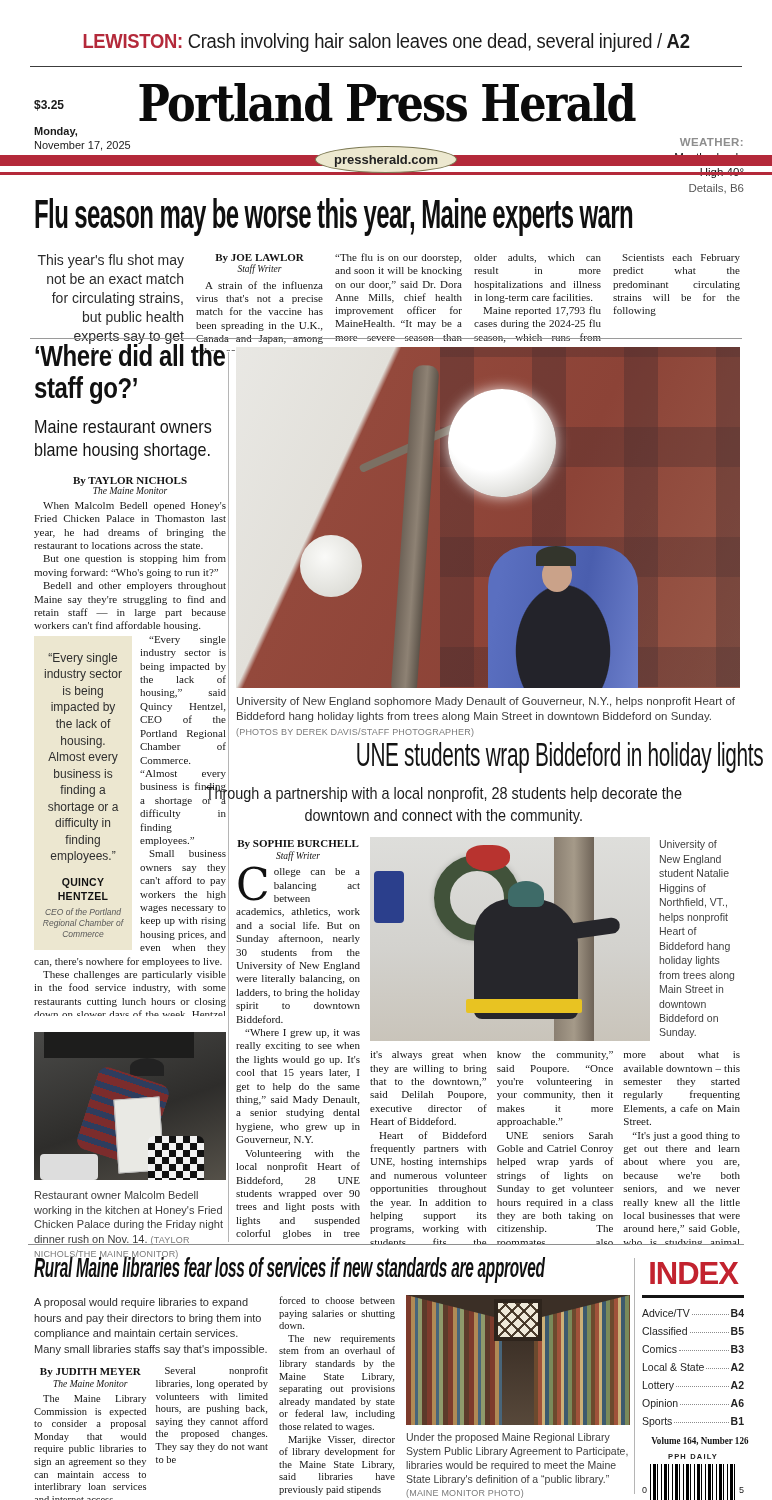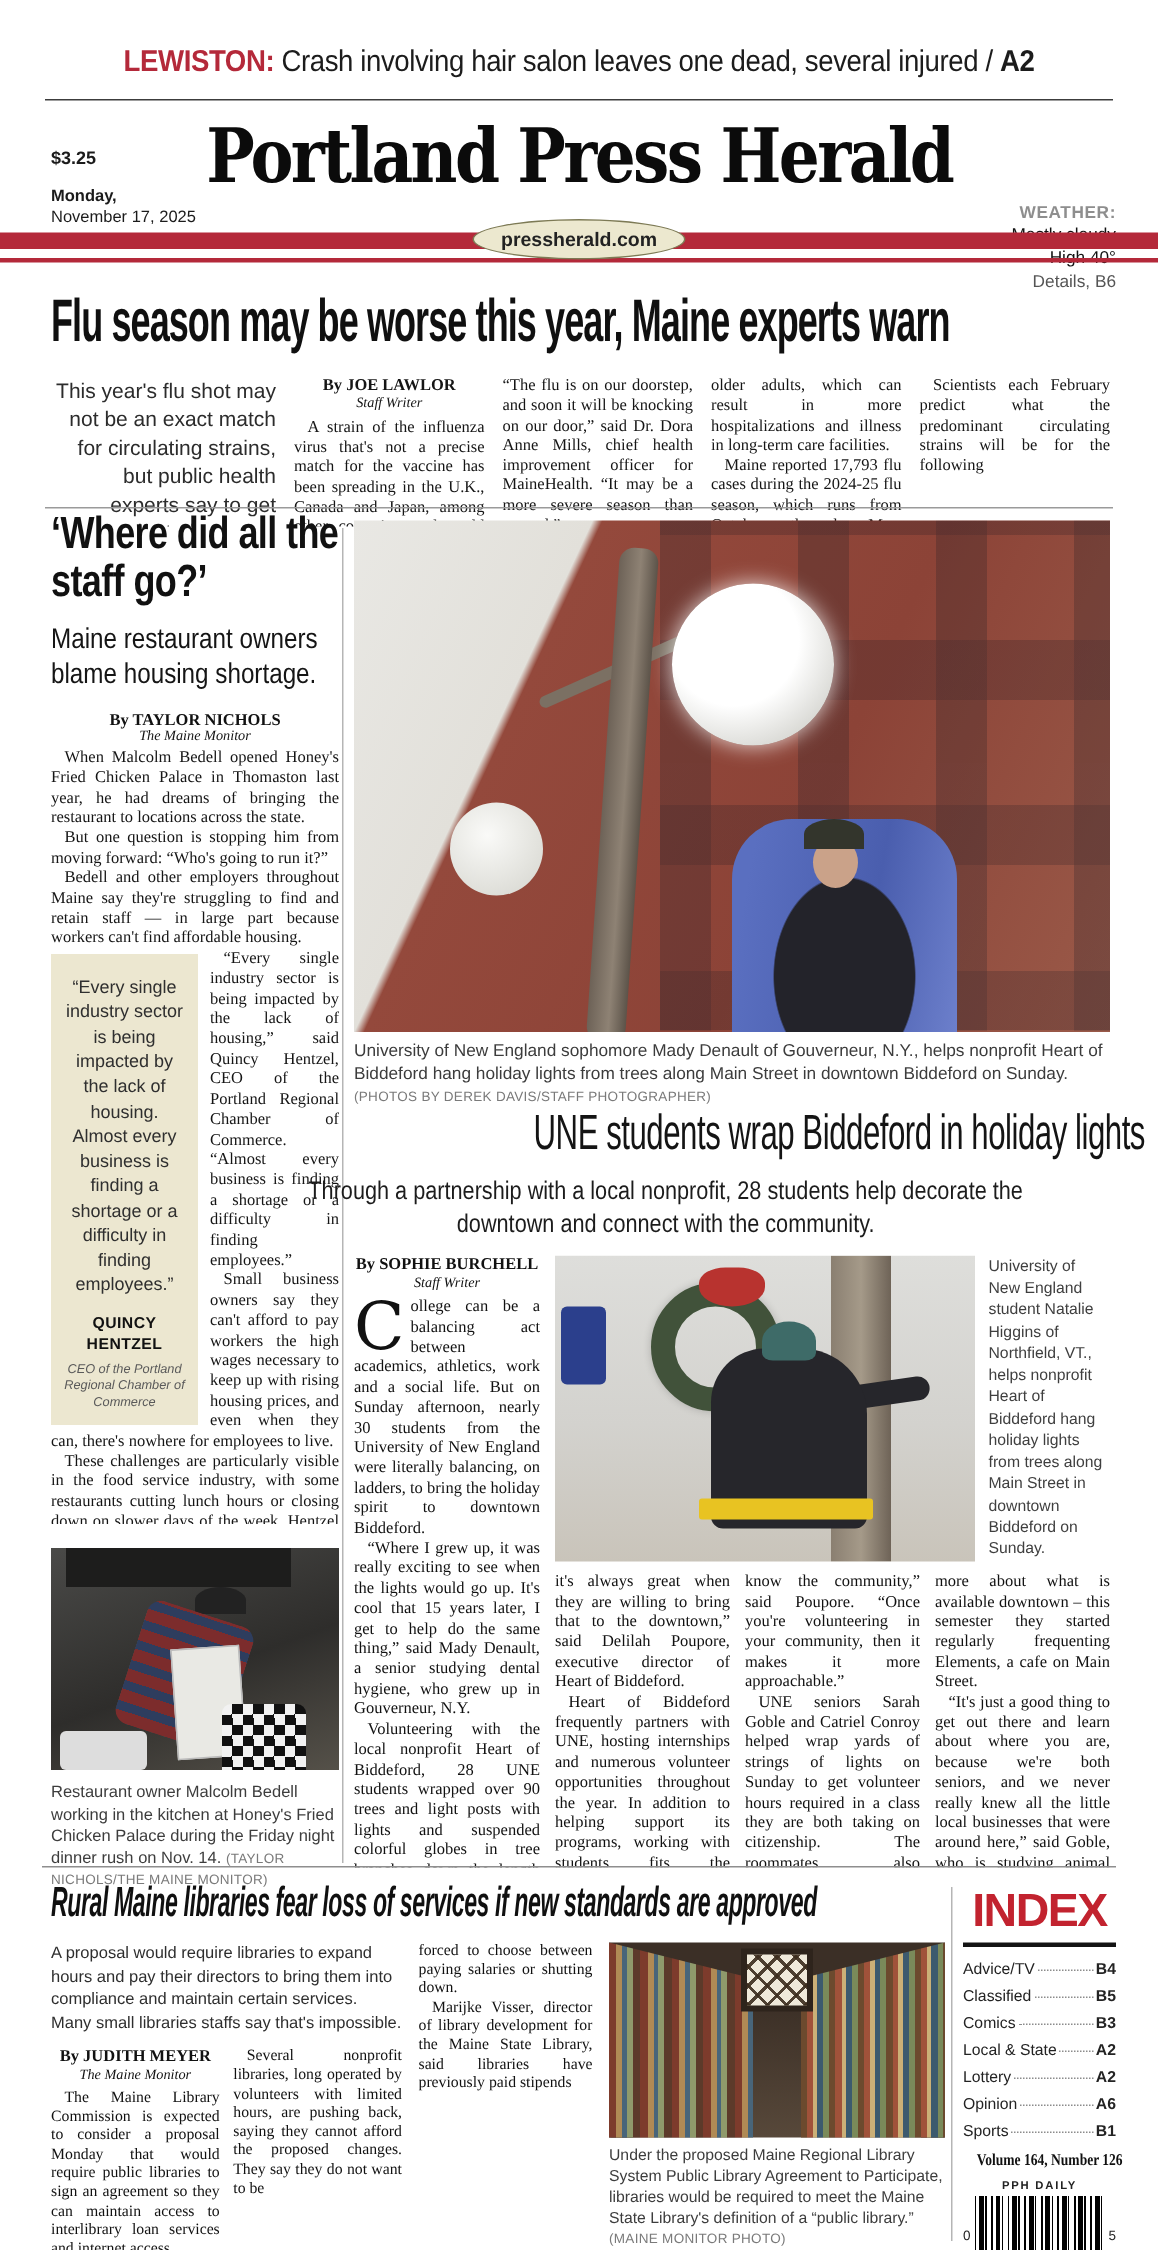--- a/index.html
+++ b/index.html
@@ -307,20 +307,21 @@
             <p class="in">The Maine Library Commission is expected to consider a proposal Monday that would require public libraries to sign an agreement so they can maintain access to interlibrary loan services and internet access.</p>
 
           </div>
           <div class="lib-ltext">
             <p class="in">Several nonprofit libraries, long operated by volunteers with limited hours, are pushing back, saying they cannot afford the proposed changes. They say they do not want to be</p>
           </div>
         </div>
       </div>
       <div class="lib-col3">
         <p>forced to choose between paying salaries or shutting down.</p>
+        <p class="in">The new requirements stem from an overhaul of library standards by the Maine State Library, separating out provisions already mandated by state or federal law, including those related to wages.</p>
         <p class="in">Marijke Visser, director of library development for the Maine State Library, said libraries have previously paid stipends</p>
 
       </div>
       <div class="lib-photo-wrap">
         <div class="lib-photo">
           <div class="shelf-l"></div>
           <div class="shelf-r"></div>
           <div class="lib-window">
             <div class="lib-lattice"></div>
           </div>

